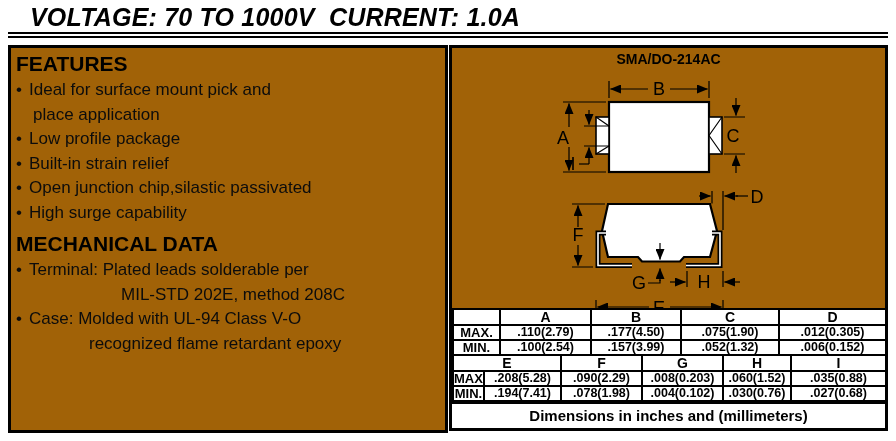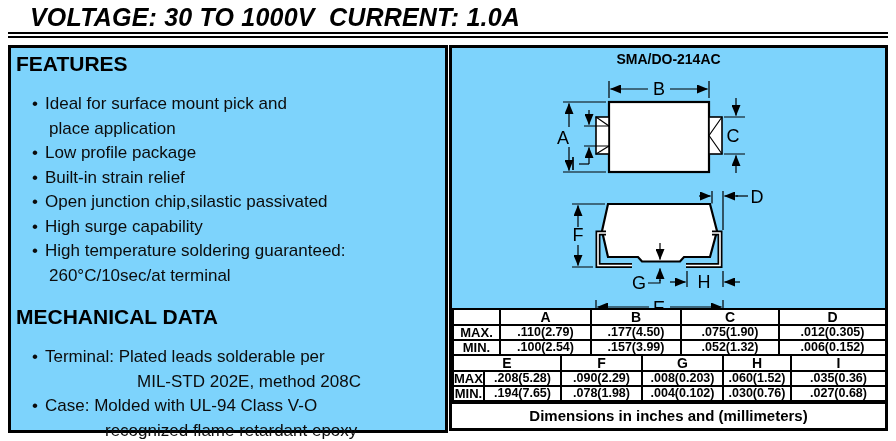--- a/index.html
+++ b/index.html
@@ -6,28 +6,28 @@
   body{width:896px;height:441px;position:relative;overflow:hidden;
        font-family:"Liberation Sans","DejaVu Sans",sans-serif;color:#0b0b0b;}
 
   
   .page-title{position:absolute;left:30px;top:3px;font-size:25px;font-weight:bold;
               font-style:italic;letter-spacing:0.2px;white-space:pre;color:#000;}
   .title-rule{position:absolute;left:8px;right:8px;top:32px;height:2px;
               border-top:2px solid #000;border-bottom:2px solid #000;}
 
   
-  .panel{position:absolute;top:45px;height:380px;border:3px solid #000;background:#7dd3fc;}
+  .panel{position:absolute;top:45px;height:380px;border:3px solid #000;background:#a16207;}
   .panel-left{left:8px;width:423px;padding:2px 6px 0 5px;}
   .panel-right{left:449px;width:433px;}
 
   
   h2.sec{font-size:21px;line-height:25px;margin:1px 0 2px;font-weight:bold;color:#000;}
   h2.sec2{margin-top:6px;}
-  ul.blist{list-style:none;margin:16px;padding:0;}
+  ul.blist{list-style:none;margin:0;padding:0;}
   .b-item{position:relative;padding-left:13px;font-size:17px;line-height:24.5px;color:#0c0c0c;}
   .b-item::before{content:"\2022";position:absolute;left:0;top:0;}
   .b-cont{padding-left:4px;}
   .b-cont.md{padding-left:60px;}
   .b-cont.lg{padding-left:92px;}
 
   
   .pkg-title{text-align:center;font-size:14px;font-weight:bold;margin:3px 0 0;color:#000;}
   .drawing{position:absolute;left:0;top:26px;width:427px;height:247px;}
   .dlab{font-family:"Liberation Sans","DejaVu Sans",sans-serif;font-size:18px;fill:#000;}
@@ -47,45 +47,41 @@
                 overflow:hidden;color:#000;}
   .dt th.letter{font-size:14px;line-height:14px;height:14px;}
   .dt th.rowlab{font-size:13px;}
   table.dt-bot tr:first-child th{border-top-width:0;}
   .dt-footer{border-top:2px solid #000000;text-align:center;font-size:15px;font-weight:bold;
              padding:3px 0 4px;color:#000;}
 </style>
 </head>
 <body>
 
-<div class="page-title">VOLTAGE: 30 TO 1000V  CURRENT: 1.0A</div>
+<div class="page-title">VOLTAGE: 70 TO 1000V  CURRENT: 1.0A</div>
 <div class="title-rule"></div>
 
 <div class="panel panel-left">
   <h2 class="sec">FEATURES</h2>
   <ul class="blist">
     <li class="b-item">
       <div>Ideal for surface mount pick and</div>
       <div class="b-cont">place application</div>
     </li>
     <li class="b-item">
       <div>Low profile package</div>
     </li>
     <li class="b-item">
       <div>Built-in strain relief</div>
     </li>
     <li class="b-item">
       <div>Open junction chip,silastic passivated</div>
     </li>
     <li class="b-item">
       <div>High surge capability</div>
-    </li>
-    <li class="b-item">
-      <div>High temperature soldering guaranteed:</div>
-      <div class="b-cont">260°C/10sec/at terminal</div>
     </li>
   </ul>
   <h2 class="sec sec2">MECHANICAL DATA</h2>
   <ul class="blist">
     <li class="b-item">
       <div>Terminal: Plated leads solderable per</div>
       <div class="b-cont lg">MIL-STD 202E, method 208C</div>
     </li>
     <li class="b-item">
       <div>Case: Molded with UL-94 Class V-O</div>
@@ -222,25 +218,25 @@
         <th class="letter">G</th>
         <th class="letter">H</th>
         <th class="letter">I</th>
       </tr>
       <tr>
         <th class="rowlab">MAX.</th>
         <td>.208(5.28)</td>
         <td>.090(2.29)</td>
         <td>.008(0.203)</td>
         <td>.060(1.52)</td>
-        <td>.035(0.36)</td>
+        <td>.035(0.88)</td>
       </tr>
       <tr>
         <th class="rowlab">MIN.</th>
-        <td>.194(7.65)</td>
+        <td>.194(7.41)</td>
         <td>.078(1.98)</td>
         <td>.004(0.102)</td>
         <td>.030(0.76)</td>
         <td>.027(0.68)</td>
       </tr>
     </tbody>
       </table>
     <div class="dt-footer">Dimensions in inches and (millimeters)</div>
   </div>
 </div>

